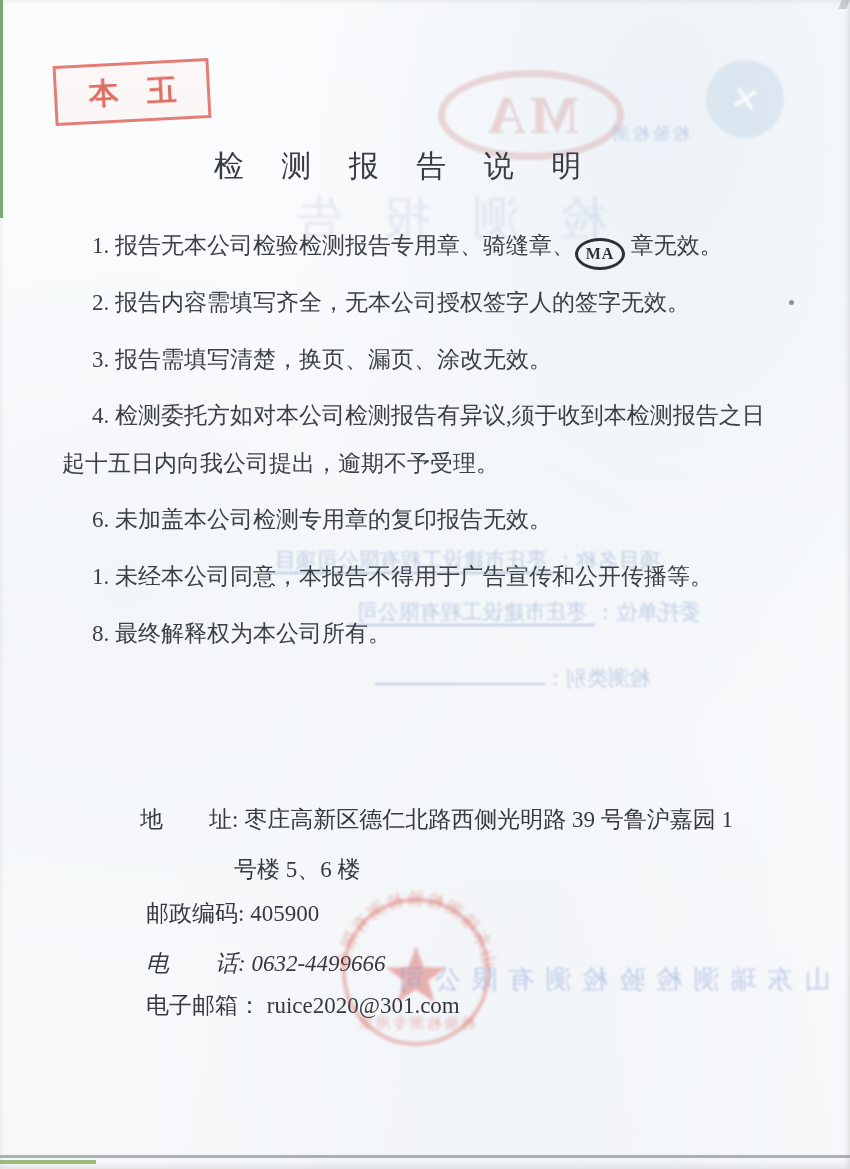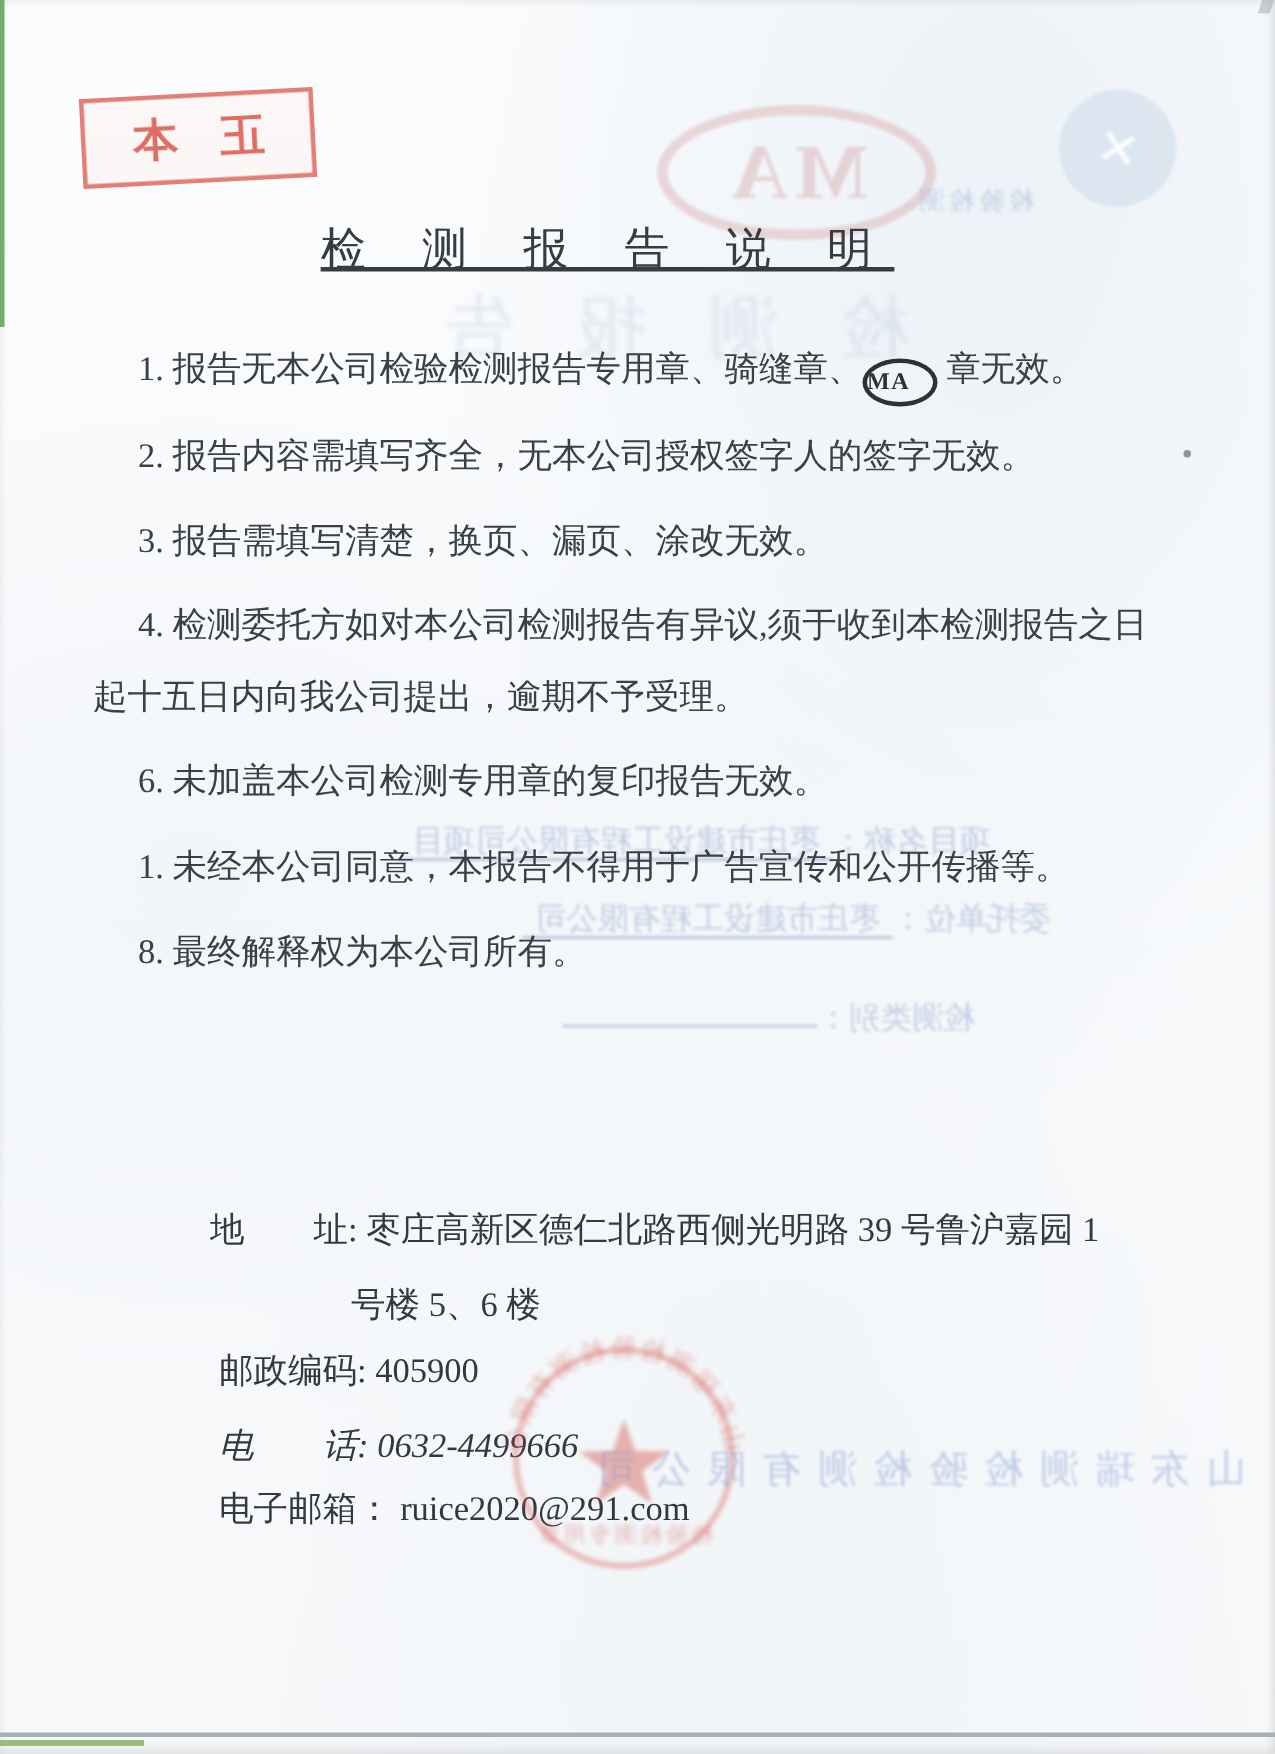--- a/index.html
+++ b/index.html
@@ -9,25 +9,25 @@
     background:
       radial-gradient(ellipse at 78% 10%, rgba(213,226,238,.38), transparent 42%),
       radial-gradient(ellipse at 15% 50%, rgba(221,230,239,.22), transparent 45%),
       radial-gradient(ellipse at 60% 85%, rgba(222,231,238,.20), transparent 50%),
       linear-gradient(#fbfcfd,#f6f8fa);
     box-shadow: inset -3px 0 5px rgba(0,0,0,.05), inset 0 -5px 7px rgba(0,0,0,.06), inset 0 3px 4px rgba(0,0,0,.03);
   }
   .abs{position:absolute;}
   .mirror{transform:scaleX(-1);}
   
-  #title{top:146px;left:0;width:810px;text-align:center;font-size:30px;letter-spacing:15px;color:#373c42;z-index:3;text-decoration:underline;}
+  #title{top:146px;left:0;width:810px;text-align:center;font-size:30px;letter-spacing:15px;color:#373c42;z-index:3;}
   #notes{top:222px;left:62px;width:718px;font-size:23px;line-height:2.07;color:#3b4046;z-index:3;}
   #notes p{margin:0 0 9px 0;text-indent:30px;}
   .cma-badge{display:inline-block;width:44px;height:26px;border:3px solid #2d3237;border-radius:50%;
-    font-weight:700;font-size:16px;line-height:26px;letter-spacing:1px;color:#2d3237;
+    text-align:center;font-weight:700;font-size:16px;line-height:26px;letter-spacing:1px;color:#2d3237;
     vertical-align:-6px;text-indent:0;}
   #contact{z-index:3;font-size:23px;color:#34393f;}
   .c-row{position:absolute;white-space:nowrap;}
   
   .bleed{z-index:1;}
   #dup-stamp{top:62px;left:54px;width:150px;height:54px;border:3px solid rgba(217,86,74,.75);
     transform:rotate(-3deg);z-index:4;display:flex;align-items:center;justify-content:center;
     filter:blur(.4px);background:rgba(255,120,100,.04);}
   #dup-stamp span{transform:scaleX(-1);color:rgba(217,86,74,.85);font-size:30px;font-weight:700;letter-spacing:28px;text-indent:28px;}
   #cma-bleed{top:70px;left:438px;width:172px;height:76px;border:7px solid rgba(209,146,146,.33);border-radius:50%;
@@ -126,17 +126,17 @@
     <div class="c-row" style="top:898px;left:146px;">
       <span>邮政编码:</span>
       <span>405900</span>
     </div>
     <div class="c-row" style="top:948px;left:146px;font-style:italic;">
       <span>电　　话:</span>
       <span>0632-4499666</span>
     </div>
     <div class="c-row" style="top:990px;left:146px;">
       <span>电子邮箱：</span>
-      <span>ruice2020@291.com</span>
+      <span>ruice2020@301.com</span>
     </div>
   </div>
 
 </div>
 
 </body></html>

